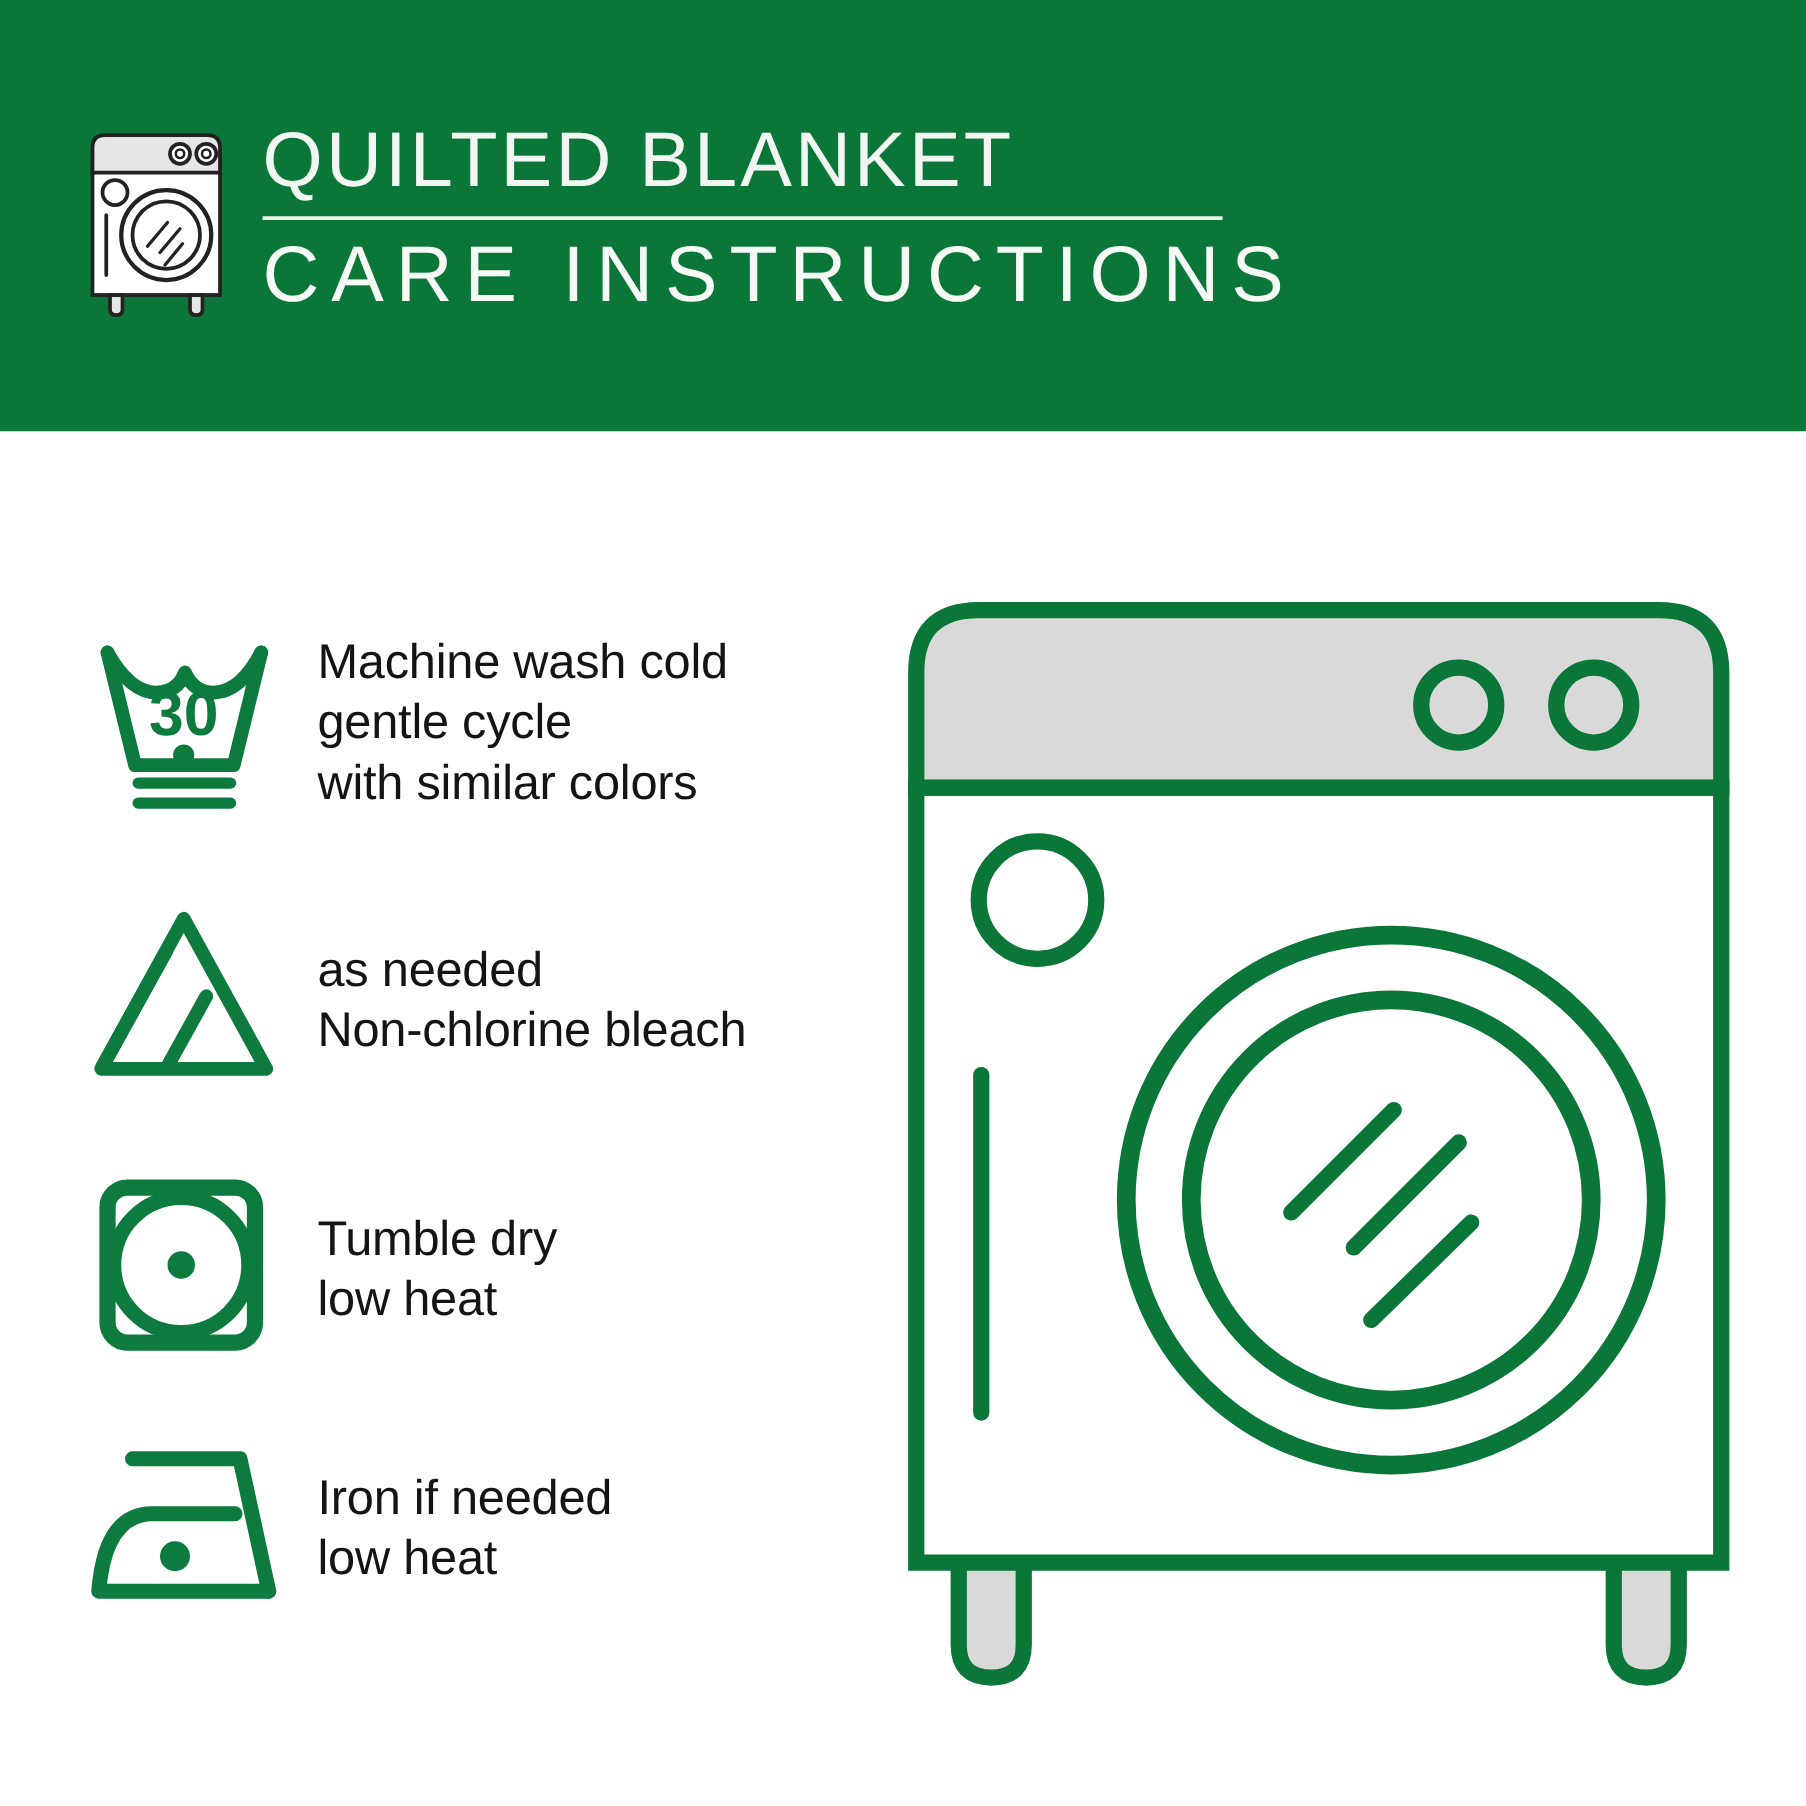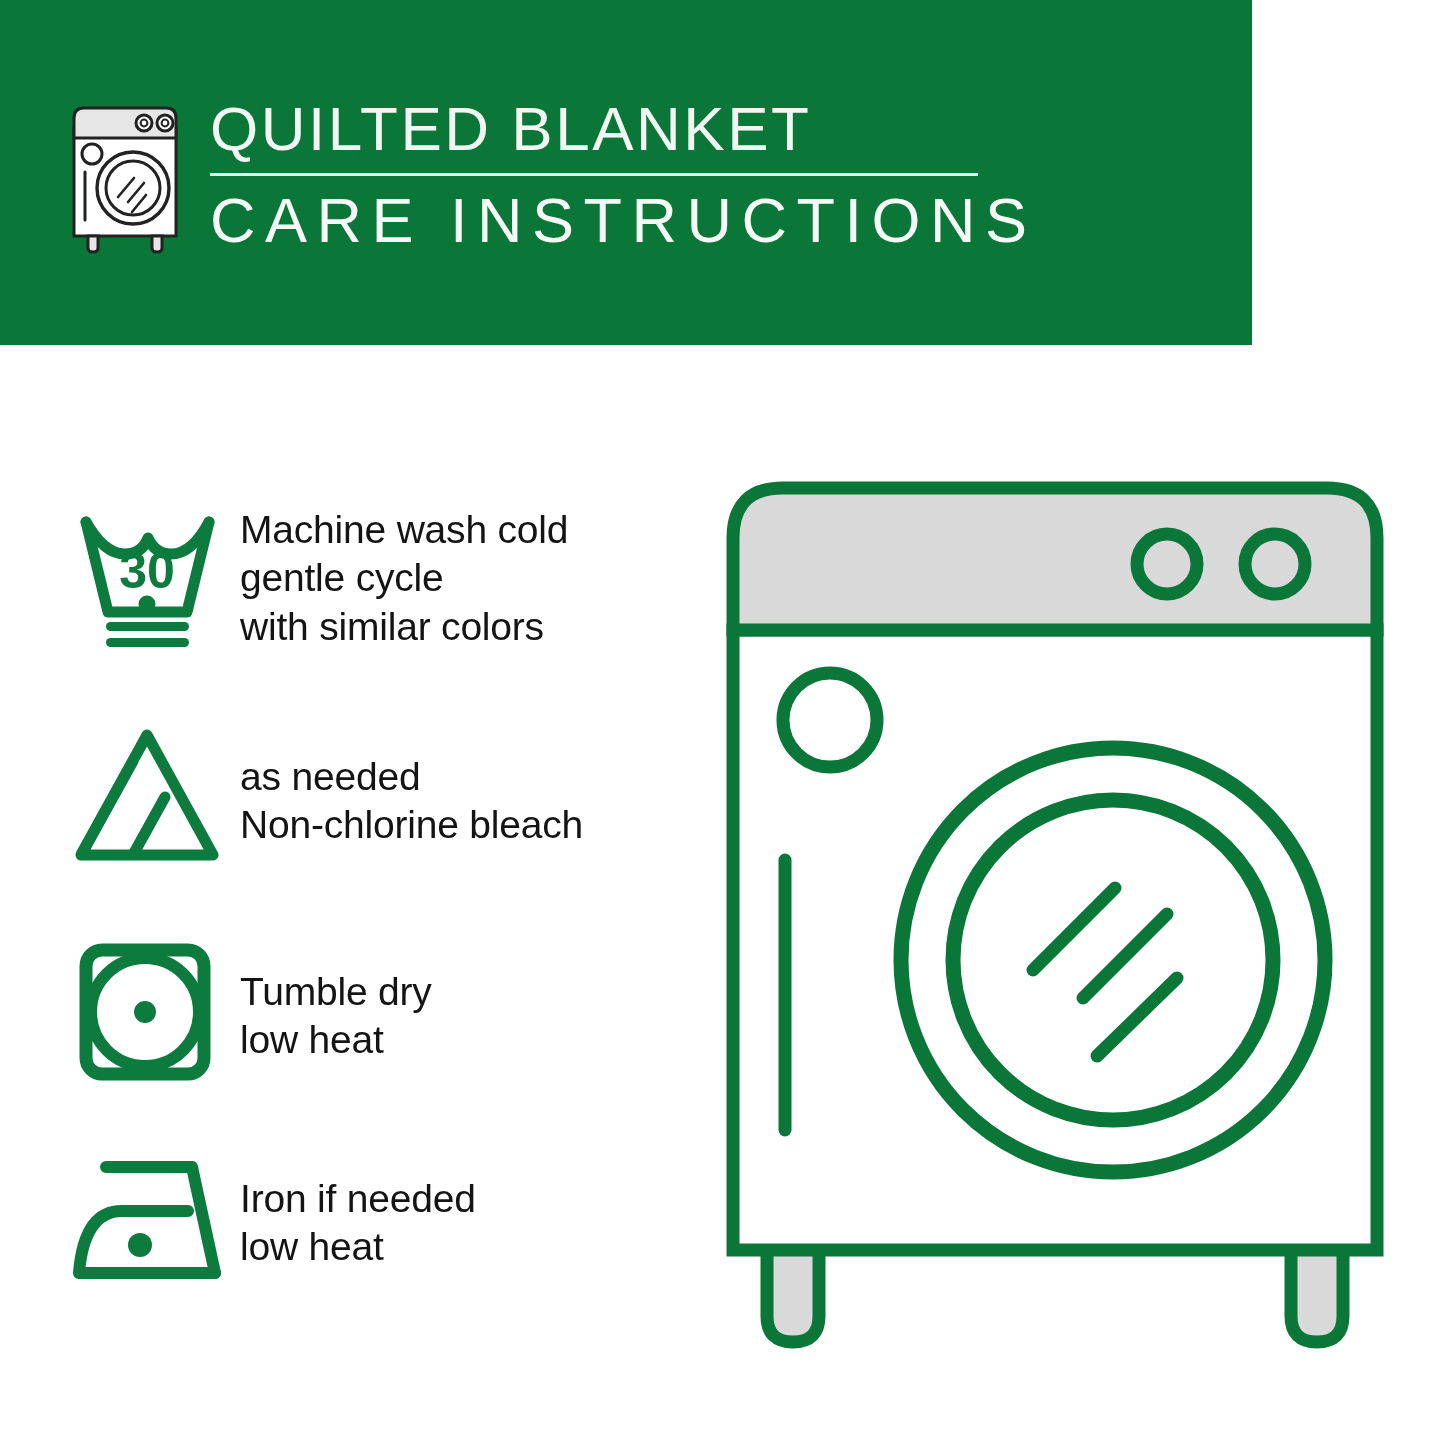--- a/index.html
+++ b/index.html
@@ -13,21 +13,21 @@
   #page {
     position:relative;
     width:1445px; height:1445px;
     background:#ffffff;
   }
 
   
   #header-band {
     position:absolute;
     left:0; top:0;
-    width:1252px; height:345px;
+    width:1445px; height:345px;
     background:#0a7637;
     padding-left:40px;
   }
   #header-inner {
     position:absolute;
     left:66px; top:96px;
     display:flex;
     align-items:flex-start;
   }
   #header-machine-icon {
@@ -87,20 +87,21 @@
     justify-content:flex-start;
   }
   .care-text {
     font-family:"Liberation Sans", sans-serif;
     font-size:39px;
     font-weight:400;
     color:#141414;
     line-height:1.24;
     letter-spacing:-0.2px;
     padding-top:2px;
+    margin-left:14px;
   }
   .care-text .ln { display:block; white-space:nowrap; }
 
   
   #row-wash   { top:155px; }
   #row-bleach { top:380px; }
   #row-dry    { top:595px; }
   #row-iron   { top:808px; }
 
   #row-wash   .care-text { padding-top:6px; }

